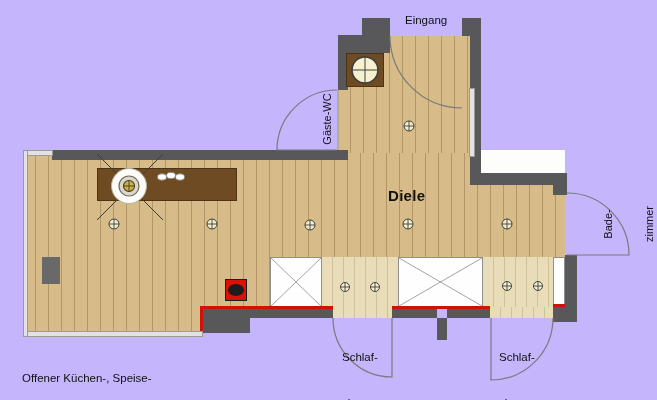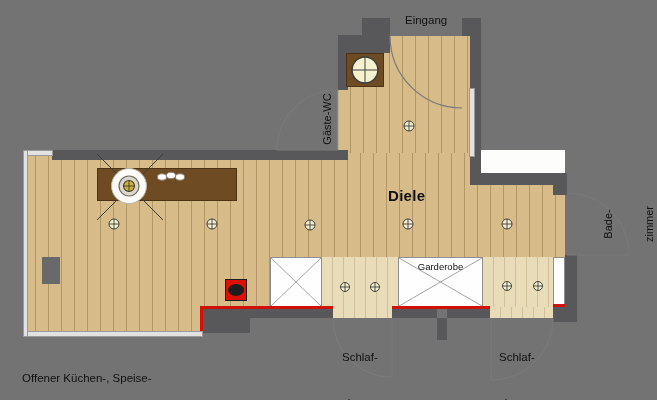--- a/index.html
+++ b/index.html
@@ -1,16 +1,16 @@
 <!DOCTYPE html>
 <html><head>
 <meta charset="utf-8">
 <style>
   html,body{margin:0;padding:0;background:#fdfdfb;}
-  #plan{position:relative;width:657px;height:400px;background:#737373;overflow:hidden;
+  #plan{position:relative;width:657px;height:400px;background:#c4b5fd;overflow:hidden;
         font-family:"Liberation Sans", sans-serif;color:#111;}
   .abs{position:absolute;}
   .floor{background:
       repeating-linear-gradient(90deg, rgba(0,0,0,0) 0px, rgba(0,0,0,0) 12px, rgba(96,66,24,0.30) 12px, rgba(96,66,24,0.30) 13px),
       #d7bb89;}
   .floor-light{background:
       repeating-linear-gradient(90deg, rgba(0,0,0,0) 0px, rgba(0,0,0,0) 10px, rgba(120,95,45,0.22) 10px, rgba(120,95,45,0.22) 11px),
       #e9dcb8;}
   .wall{background:#58585a;}
   .redline{background:#cf1205;}
@@ -172,21 +172,20 @@
       </g>
     </g>
   </svg>
 
   <div class="label" style="left:405px;top:13px;">Eingang</div>
 
   <div class="label rot" style="left:296px;top:112px;width:62px;height:14px;font-size:11px;">Gäste-WC</div>
 
   <div class="label big" style="left:388px;top:175px;">Diele</div>
 
-  <div class="label small" style="left:398px;top:261px;width:85px;text-align:center;">Garderobe</div>
 
   <div class="label rot" style="left:566px;top:209px;width:46px;height:30px;font-size:11px;line-height:1.25;">
     <div>Bade-</div>
     <div>zimmer</div>
   </div>
 
   <div class="label" style="left:342px;top:320px;">
     <div>Schlaf-</div>
     <div>zimmer</div>
   </div>

